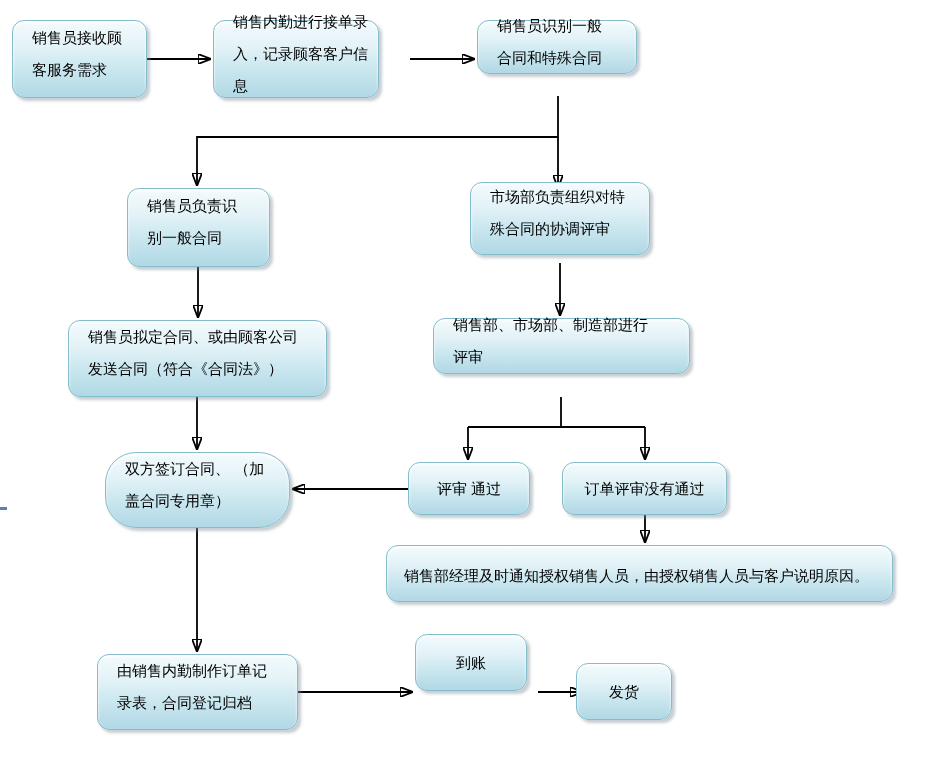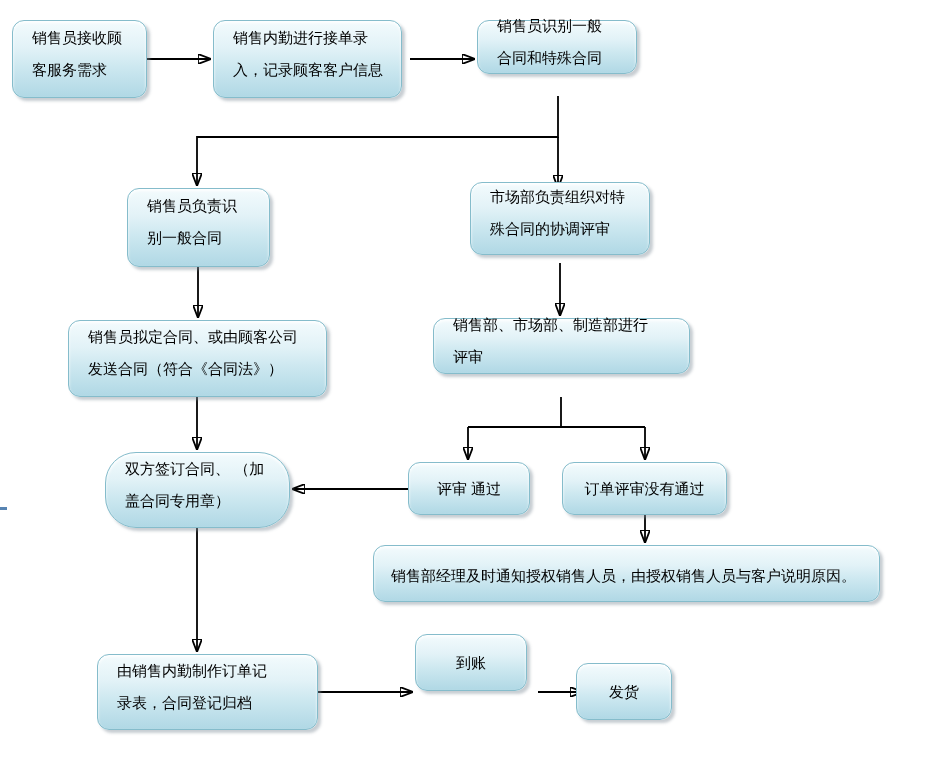--- a/index.html
+++ b/index.html
@@ -19,35 +19,35 @@
     box-shadow:3px 3px 3px rgba(130,145,155,.45), inset 0 2px 3px rgba(255,255,255,.9);
     display:flex;
     align-items:center;
     color:#000;
     font-size:15px;
     line-height:32px;
     white-space:pre-line;
     padding:0 8px 11px 19px;
   }
   .node.center{justify-content:center;text-align:center;padding:6px 6px;}
-  .node.wide{line-height:20px;padding:5px 8px 0 17px;}
+  .node.wide{line-height:20px;padding:5px 8px 0 17px;margin-left:13px;}
 
   
   .n0{left:12px;  top:20px;  width:135px; height:78px;}
-  .n1{left:213px; top:20px;  width:189px; height:78px;}
+  .n1{left:213px; top:20px;  width:166px; height:78px;}
   .n2{left:477px; top:20px;  width:160px; height:54px;}
   .n3{left:127px; top:188px; width:143px; height:79px;}
   .n4{left:470px; top:182px; width:180px; height:73px;}
   .n5{left:68px;  top:320px; width:259px; height:77px;}
   .n6{left:433px; top:318px; width:257px; height:56px;}
   .n7{left:105px; top:452px; width:185px; height:76px;border-radius:31px;}
   .n8{left:408px; top:462px; width:122px; height:53px;}
   .n9{left:562px; top:462px; width:165px; height:53px;}
   .n10{left:373px;top:545px; width:507px; height:57px;}
-  .n11{left:97px; top:654px; width:221px; height:76px;}
+  .n11{left:97px; top:654px; width:201px; height:76px;}
   .n12{left:415px;top:634px; width:112px; height:57px;}
   .n13{left:576px;top:663px; width:96px; height:57px;}
 
   #connectors{position:absolute;left:0;top:0;pointer-events:none;}
   #connectors path{stroke:#000;stroke-width:1.8;fill:none;}
 
   .stray-mark{
     position:absolute;left:0;top:507px;width:7px;height:3px;
     background:#3a6ea5;opacity:.85;
   }

